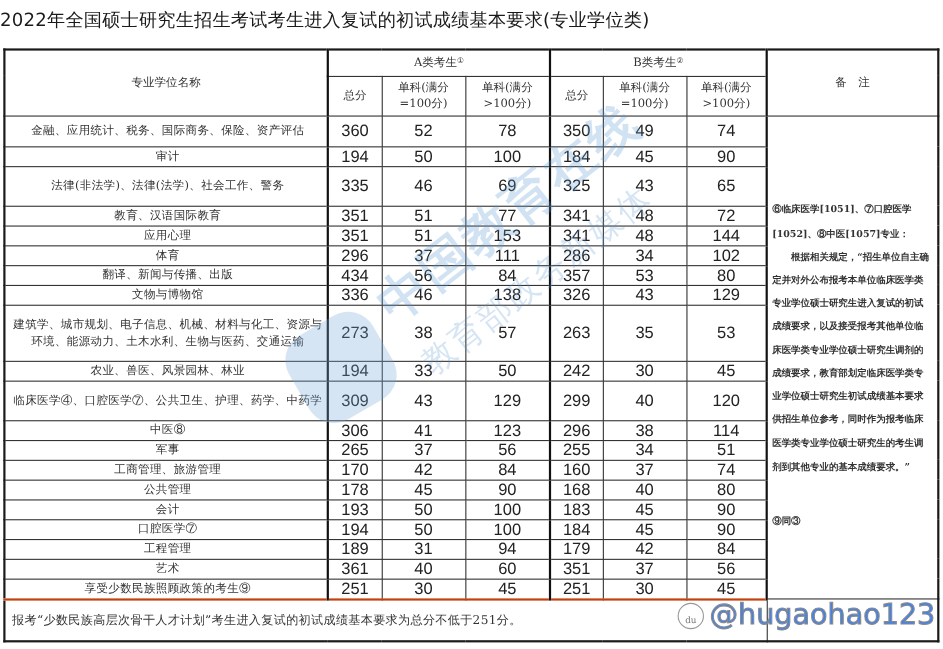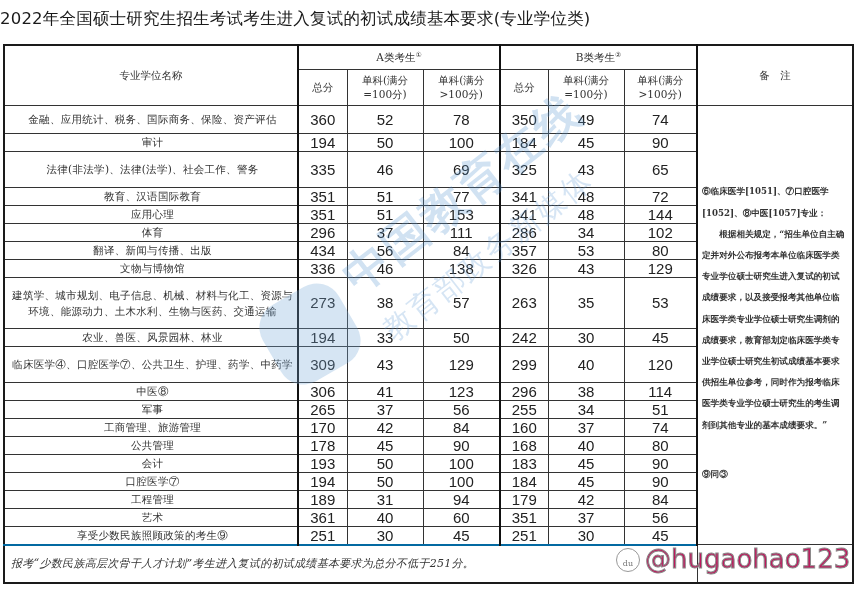--- a/index.html
+++ b/index.html
@@ -19,21 +19,21 @@
   .remark .indent { text-indent:2em; }
   td.foot { font-size:11px; color:#333; padding-left:6px !important; height:36px; letter-spacing:0.3px; }
   sup { font-size:7px; vertical-align:top; position:relative; top:-2px; }
   .wm-logo { position:absolute; left:266px; top:290px; width:88px; height:88px; border-radius:26px;
              background:rgba(120,170,215,0.30); transform:rotate(-30deg); }
   .wm-text1 { position:absolute; left:330px; top:258px; font-family:"DejaVu Sans",sans-serif; font-size:46px;
               color:rgba(90,150,210,0.28); transform:rotate(-38deg); transform-origin:left top; font-weight:bold; letter-spacing:2px; }
   .wm-text2 { position:absolute; left:375px; top:318px; font-family:"DejaVu Sans",sans-serif; font-size:30px;
               color:rgba(90,150,210,0.25); transform:rotate(-38deg); transform-origin:left top; letter-spacing:2px; }
   .wm-baidu { position:absolute; left:622px; top:544px; font-family:"DejaVu Sans",sans-serif; font-size:26px;
-              color:#be185d; -webkit-text-stroke:1px #8a8a8a; letter-spacing:0px; white-space:nowrap; }
+              color:#3b82f6; -webkit-text-stroke:1px #8a8a8a; letter-spacing:0px; white-space:nowrap; }
   .wm-paw { position:absolute; left:616px; top:548px; width:22px; height:22px; border:1px solid #999; border-radius:50%;
             font-size:8px; color:#777; text-align:center; line-height:30px; }
 </style>
 </head>
 <body>
 
 <div class="title">2022年全国硕士研究生招生考试考生进入复试的初试成绩基本要求(专业学位类)</div>
 
 <table class="grid">
   <colgroup>
@@ -253,21 +253,21 @@
   <tr style="height:18px">
     <td class="name thickR">享受少数民族照顾政策的考生⑨</td>
     <td class="num">251</td>
     <td class="num">30</td>
     <td class="num thickR">45</td>
     <td class="num">251</td>
     <td class="num">30</td>
     <td class="num thickR">45</td>
   </tr>
   <tr style="height:37px">
-    <td class="foot" colspan="7" style="border-top:2px solid #0369a1;font-style:italic;">报考“少数民族高层次骨干人才计划”考生进入复试的初试成绩基本要求为总分不低于251分。</td>
+    <td class="foot" colspan="7" style="border-top:2px solid #c2410c;">报考“少数民族高层次骨干人才计划”考生进入复试的初试成绩基本要求为总分不低于251分。</td>
     <td style="border-top:none;"></td>
   </tr>
 </tbody>
   </table>
 
 <div class="wm-logo"></div>
 <div class="wm-text1">中国教育在线</div>
 <div class="wm-text2">教育部政务新媒体</div>
 <div class="wm-paw">du</div>
 <div class="wm-baidu" style="left:645px;">@hugaohao123</div>

